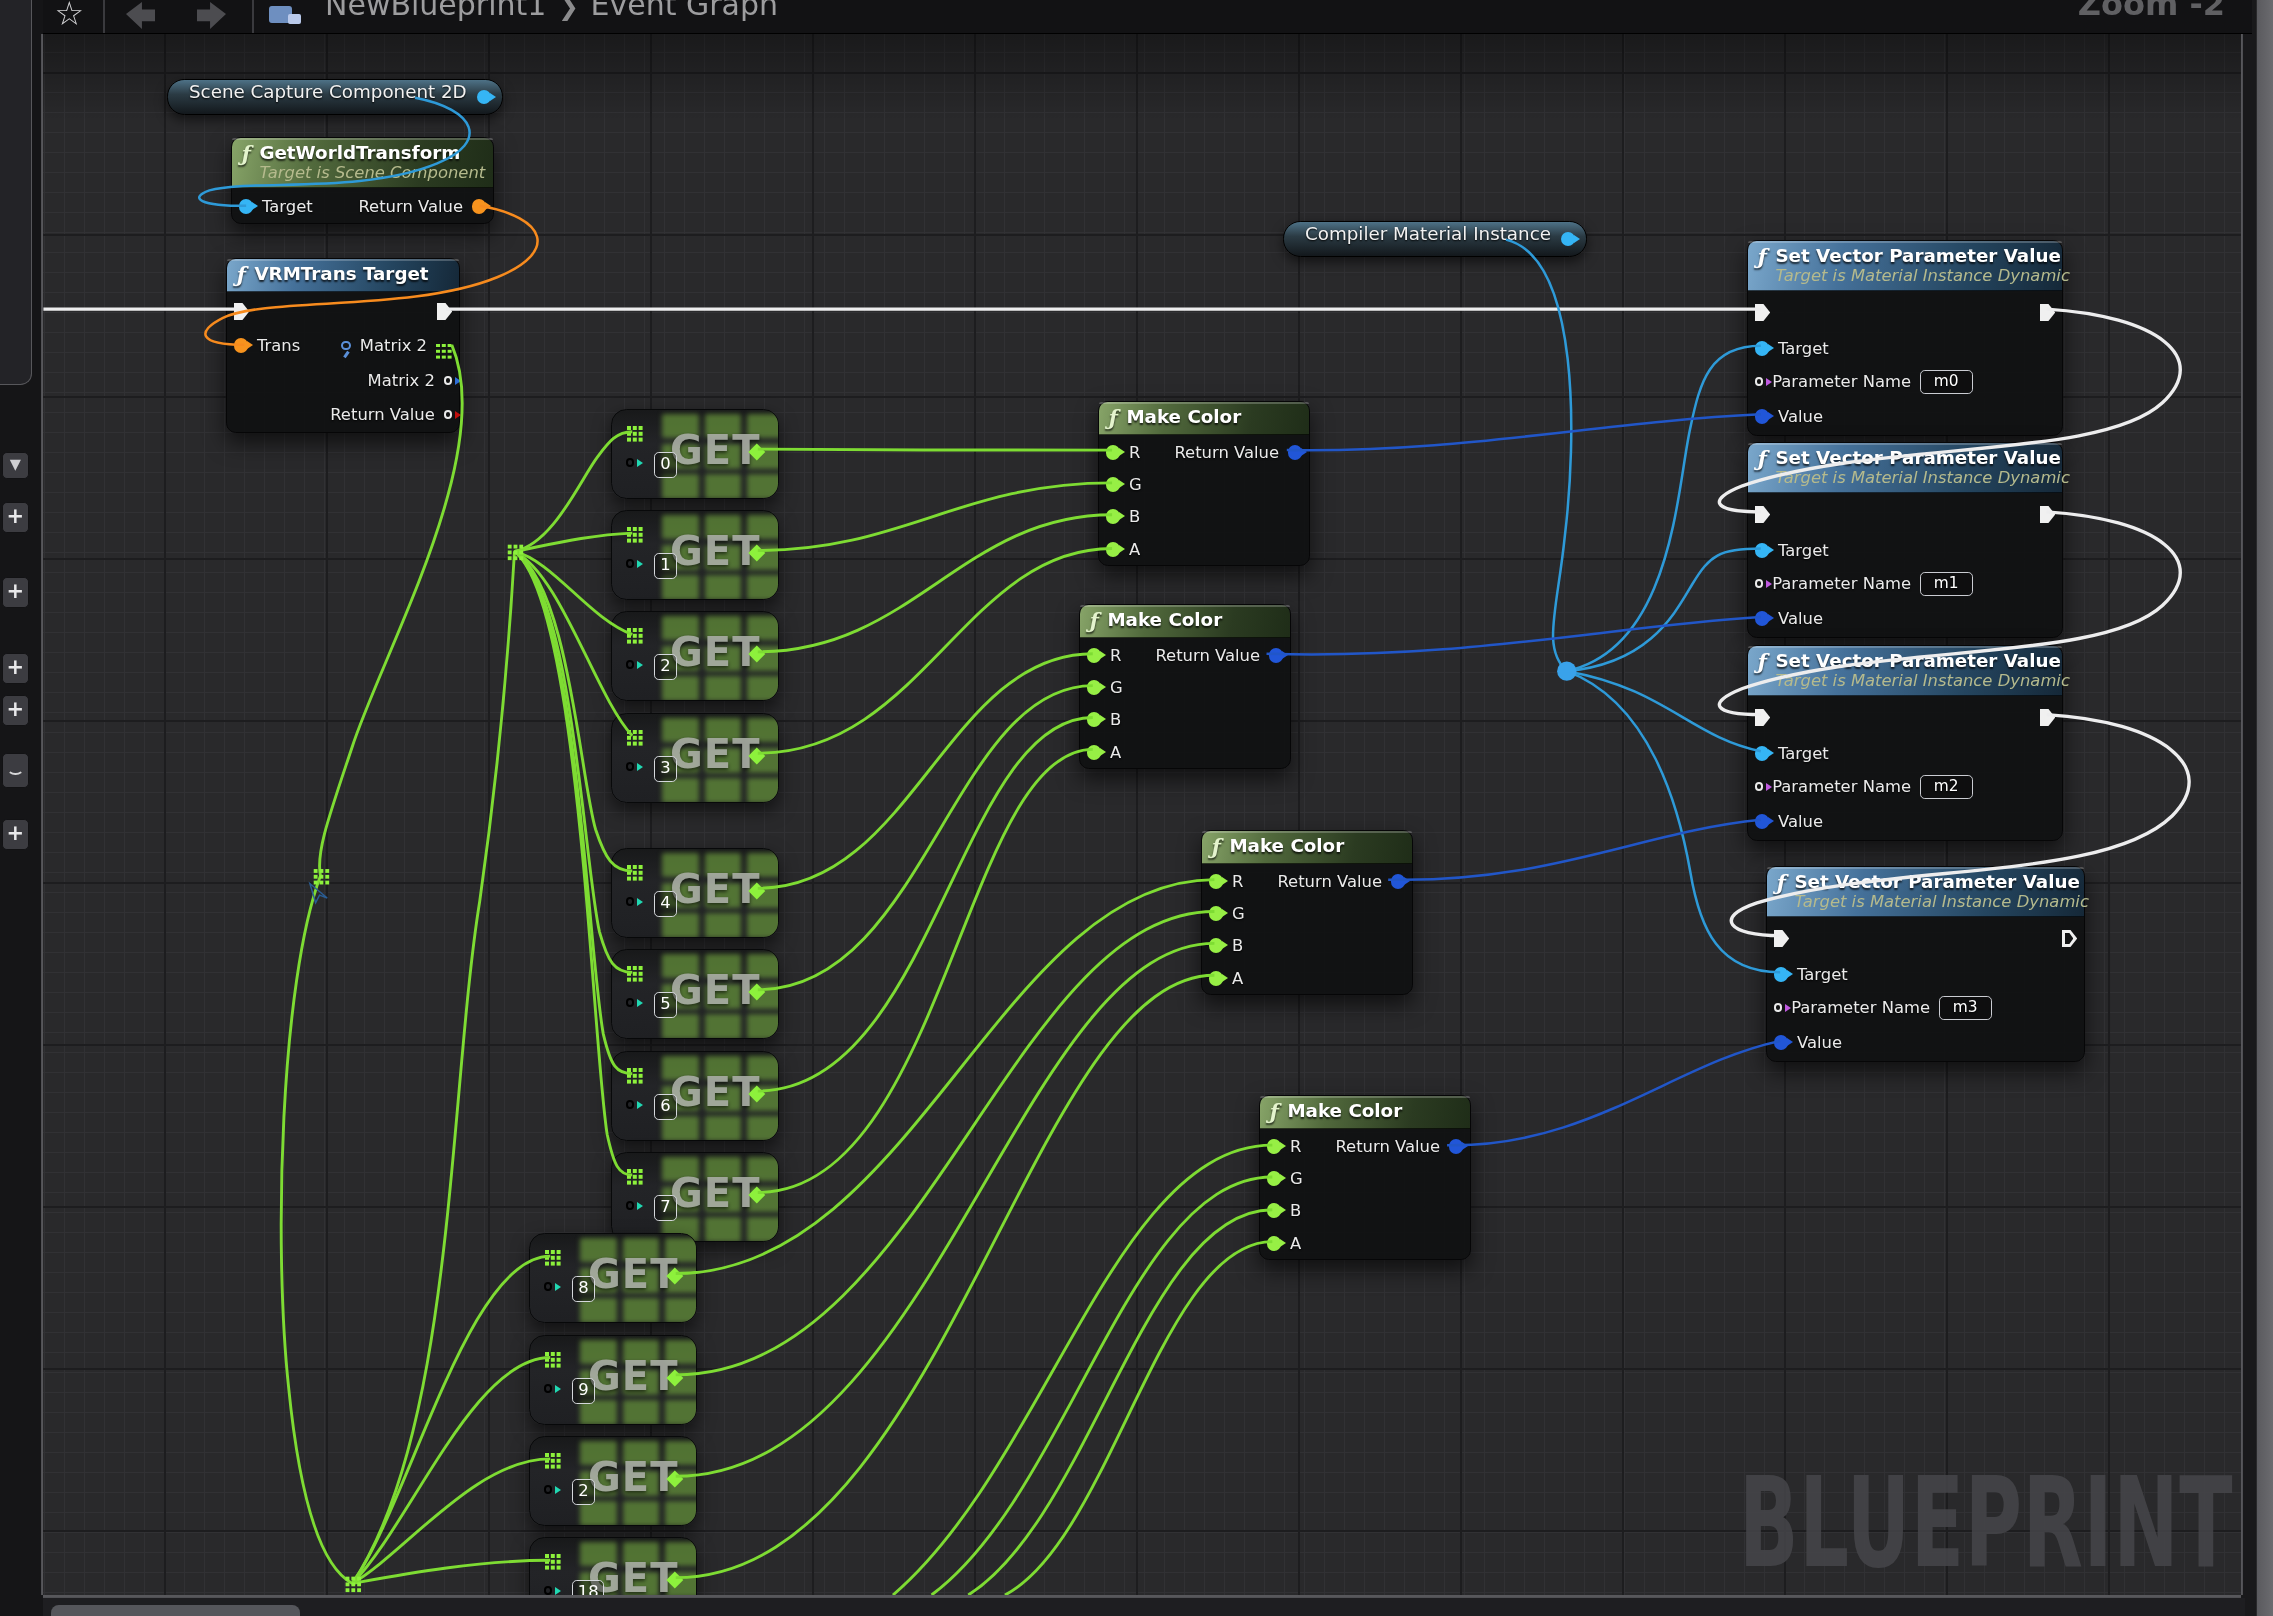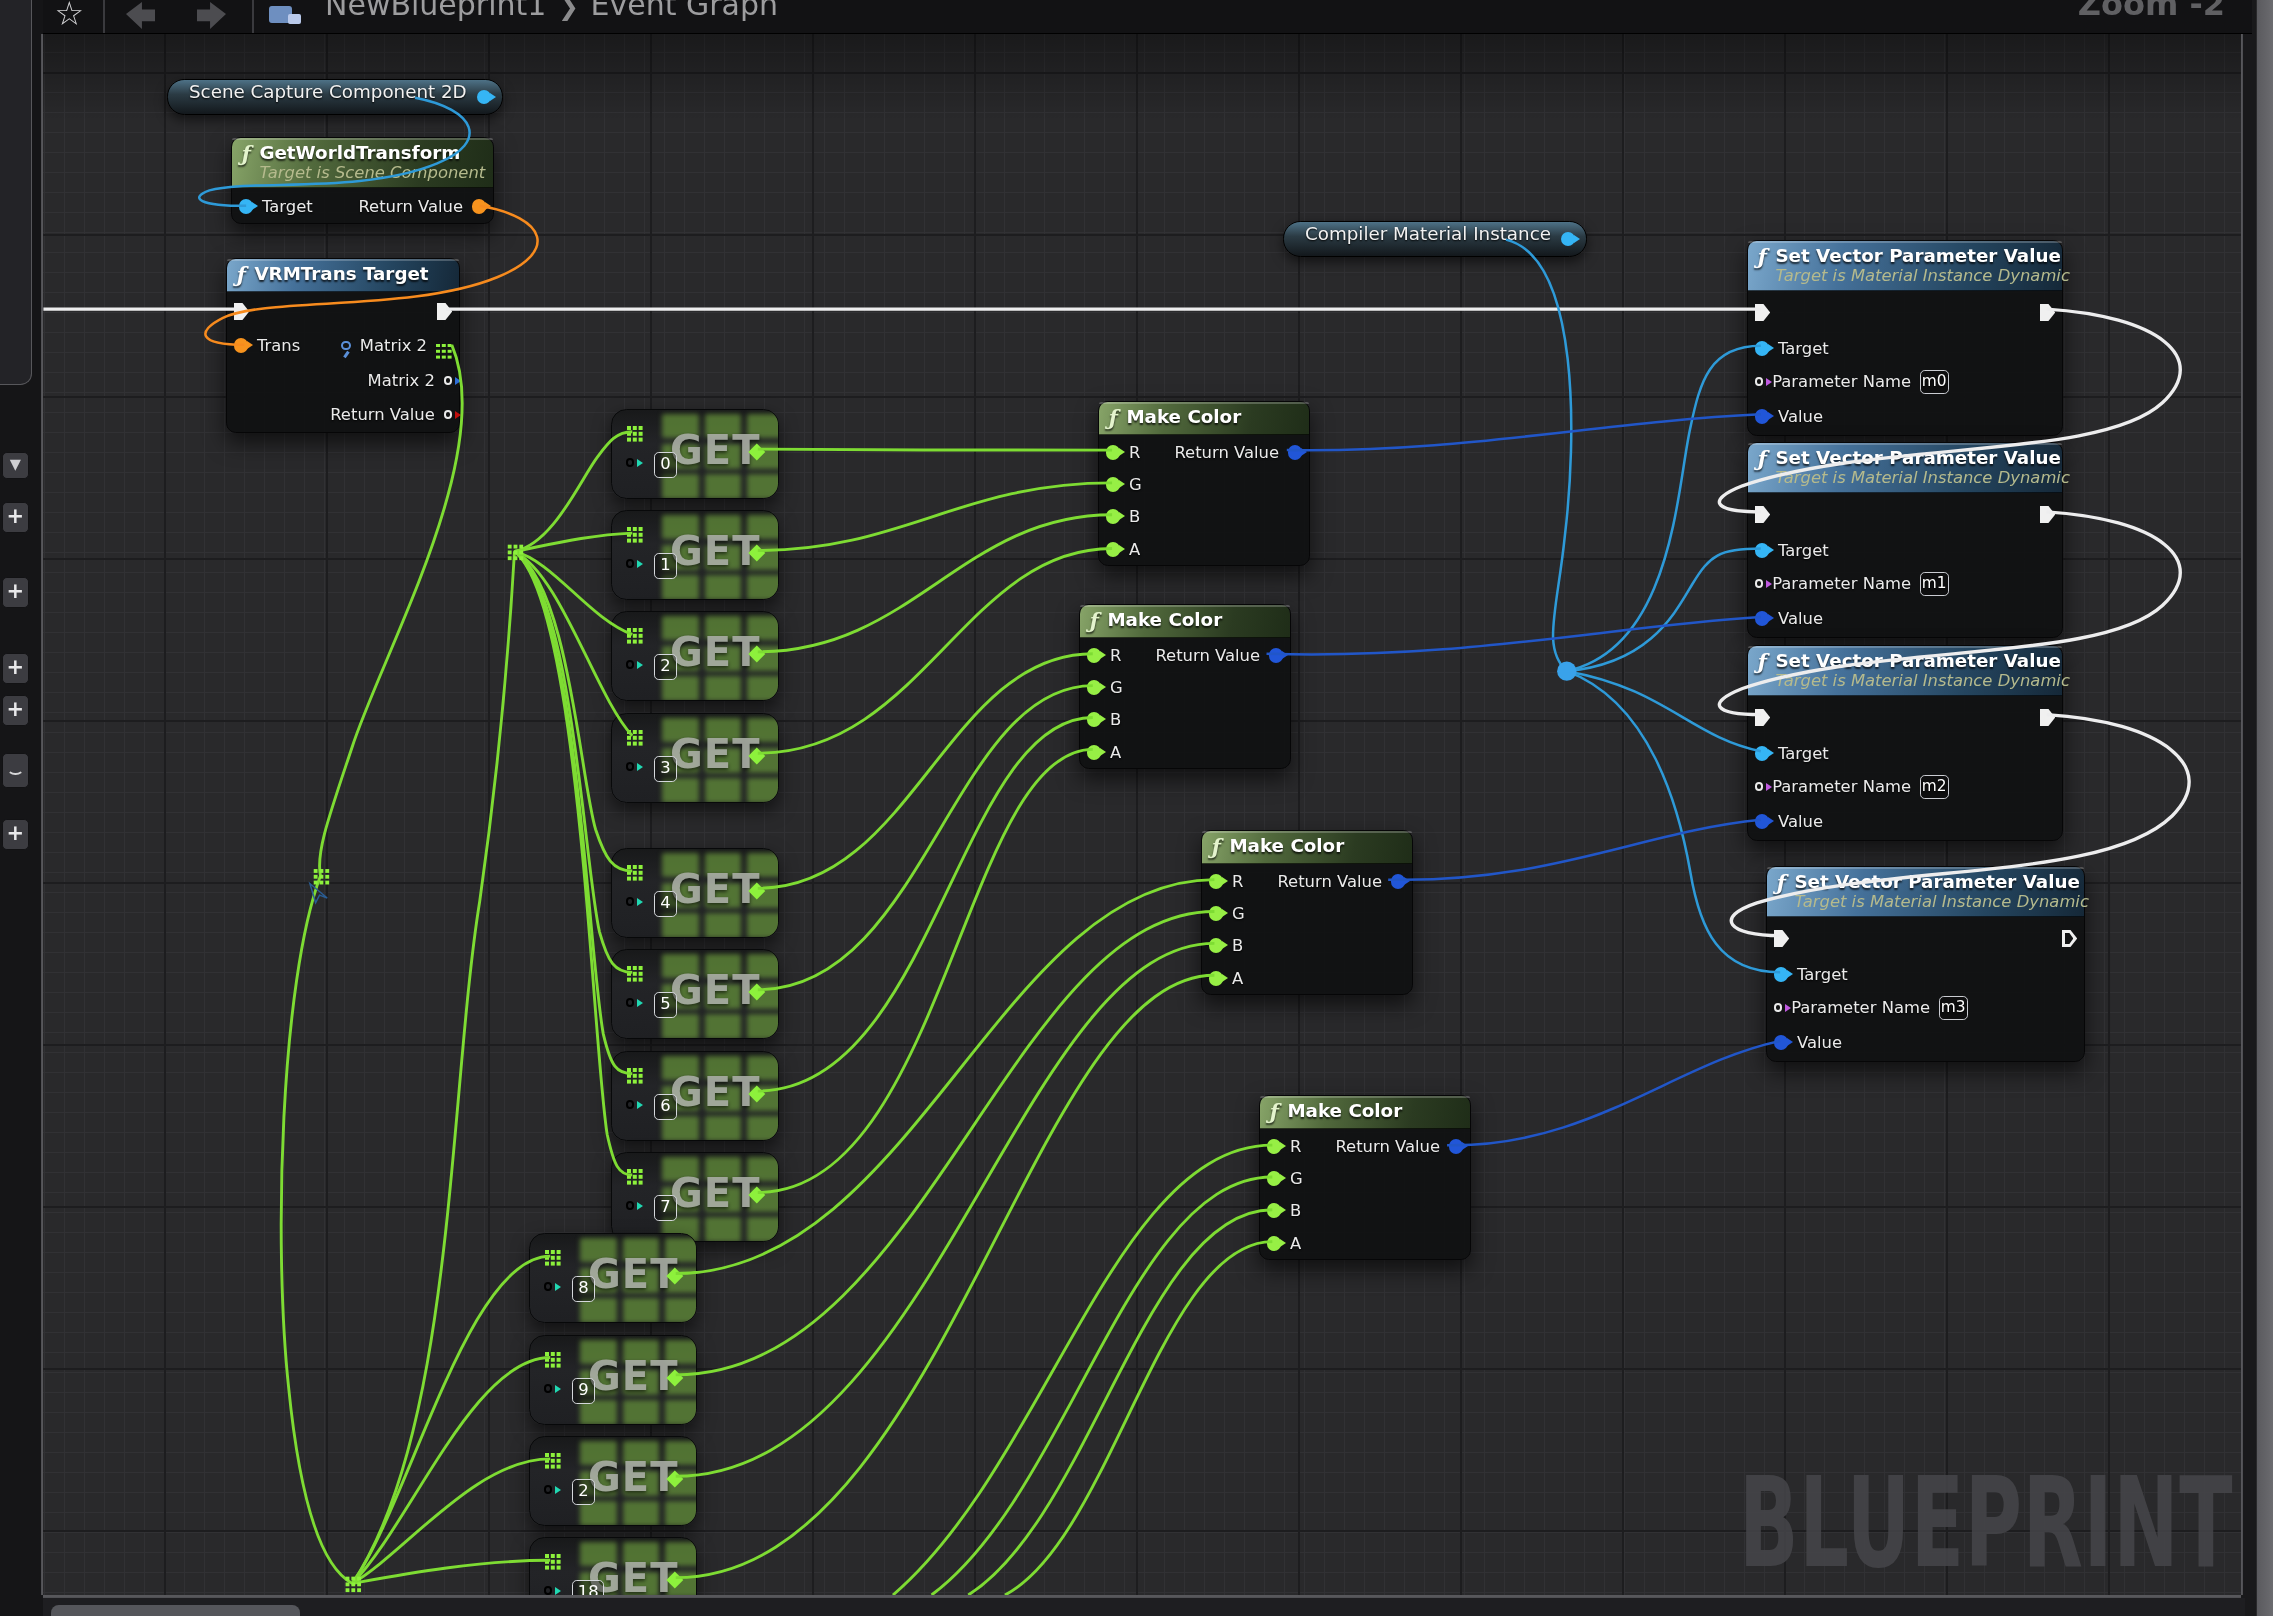--- a/index.html
+++ b/index.html
@@ -107,21 +107,21 @@
            position:relative; flex:none; }
   .pexec.h::after { content:""; position:absolute; inset:2.9px 3.9px 2.9px 2.9px; background:#121314;
                     clip-path:polygon(0 0,52% 0,100% 50%,52% 100%,0 100%); }
   .pgrid { width:3.9px; height:3.9px; background:#8df13c; flex:none; margin-right:12.6px;
            box-shadow:5.8px 0 0 #8df13c,11.6px 0 0 #8df13c,0 5.8px 0 #8df13c,5.8px 5.8px 0 #8df13c,11.6px 5.8px 0 #8df13c,
                       0 11.6px 0 #8df13c,5.8px 11.6px 0 #8df13c,11.6px 11.6px 0 #8df13c; }
   .pdia { width:11.6px; height:11.6px; background:#8df13c; transform:rotate(45deg); flex:none; }
   .mag { width:9.7px; height:9.7px; border:2.9px solid #5a8fd8; border-radius:50%; position:relative; flex:none; }
   .mag::after { content:""; position:absolute; left:1.9px; top:8.7px; width:2.9px; height:6.8px; background:#5a8fd8;
                 transform:rotate(35deg); }
-  .namebox { min-width:29px; height:24px; padding:0 1px; border:1.9px solid #caccd2; border-radius:4.8px;
+  .namebox { min-width:29px; height:24px; padding:0 13px; border:1.9px solid #caccd2; border-radius:4.8px;
              background:rgba(12,12,12,.45); color:#fff; font-size:15.4px; line-height:20px; text-align:center; }
 
   
   .varpill { position:absolute; height:36px; border-radius:17.4px; z-index:2;
              background:linear-gradient(180deg,#4e7287 0%,#2b3b44 42%,#13181c 100%);
              border:1px solid #000; box-shadow:0 4.8px 11.6px rgba(0,0,0,.55);
              display:flex; align-items:flex-end; padding:0 35px 12px 21px; color:#f2f2f2; font-size:18.3px;
              text-shadow:0 1px 1.9px #000; white-space:nowrap; }
   .varpill .pc { position:absolute; right:10.6px; top:9.7px; }
 

